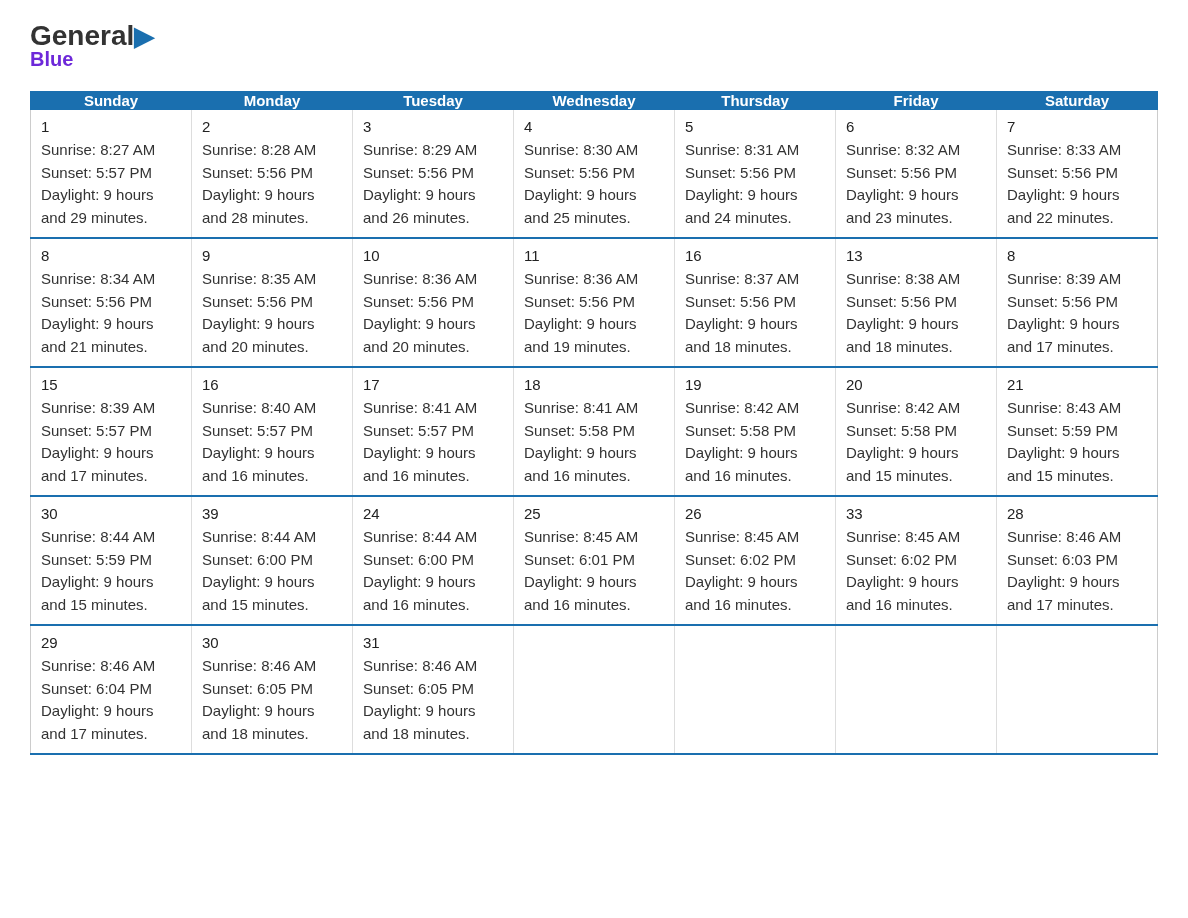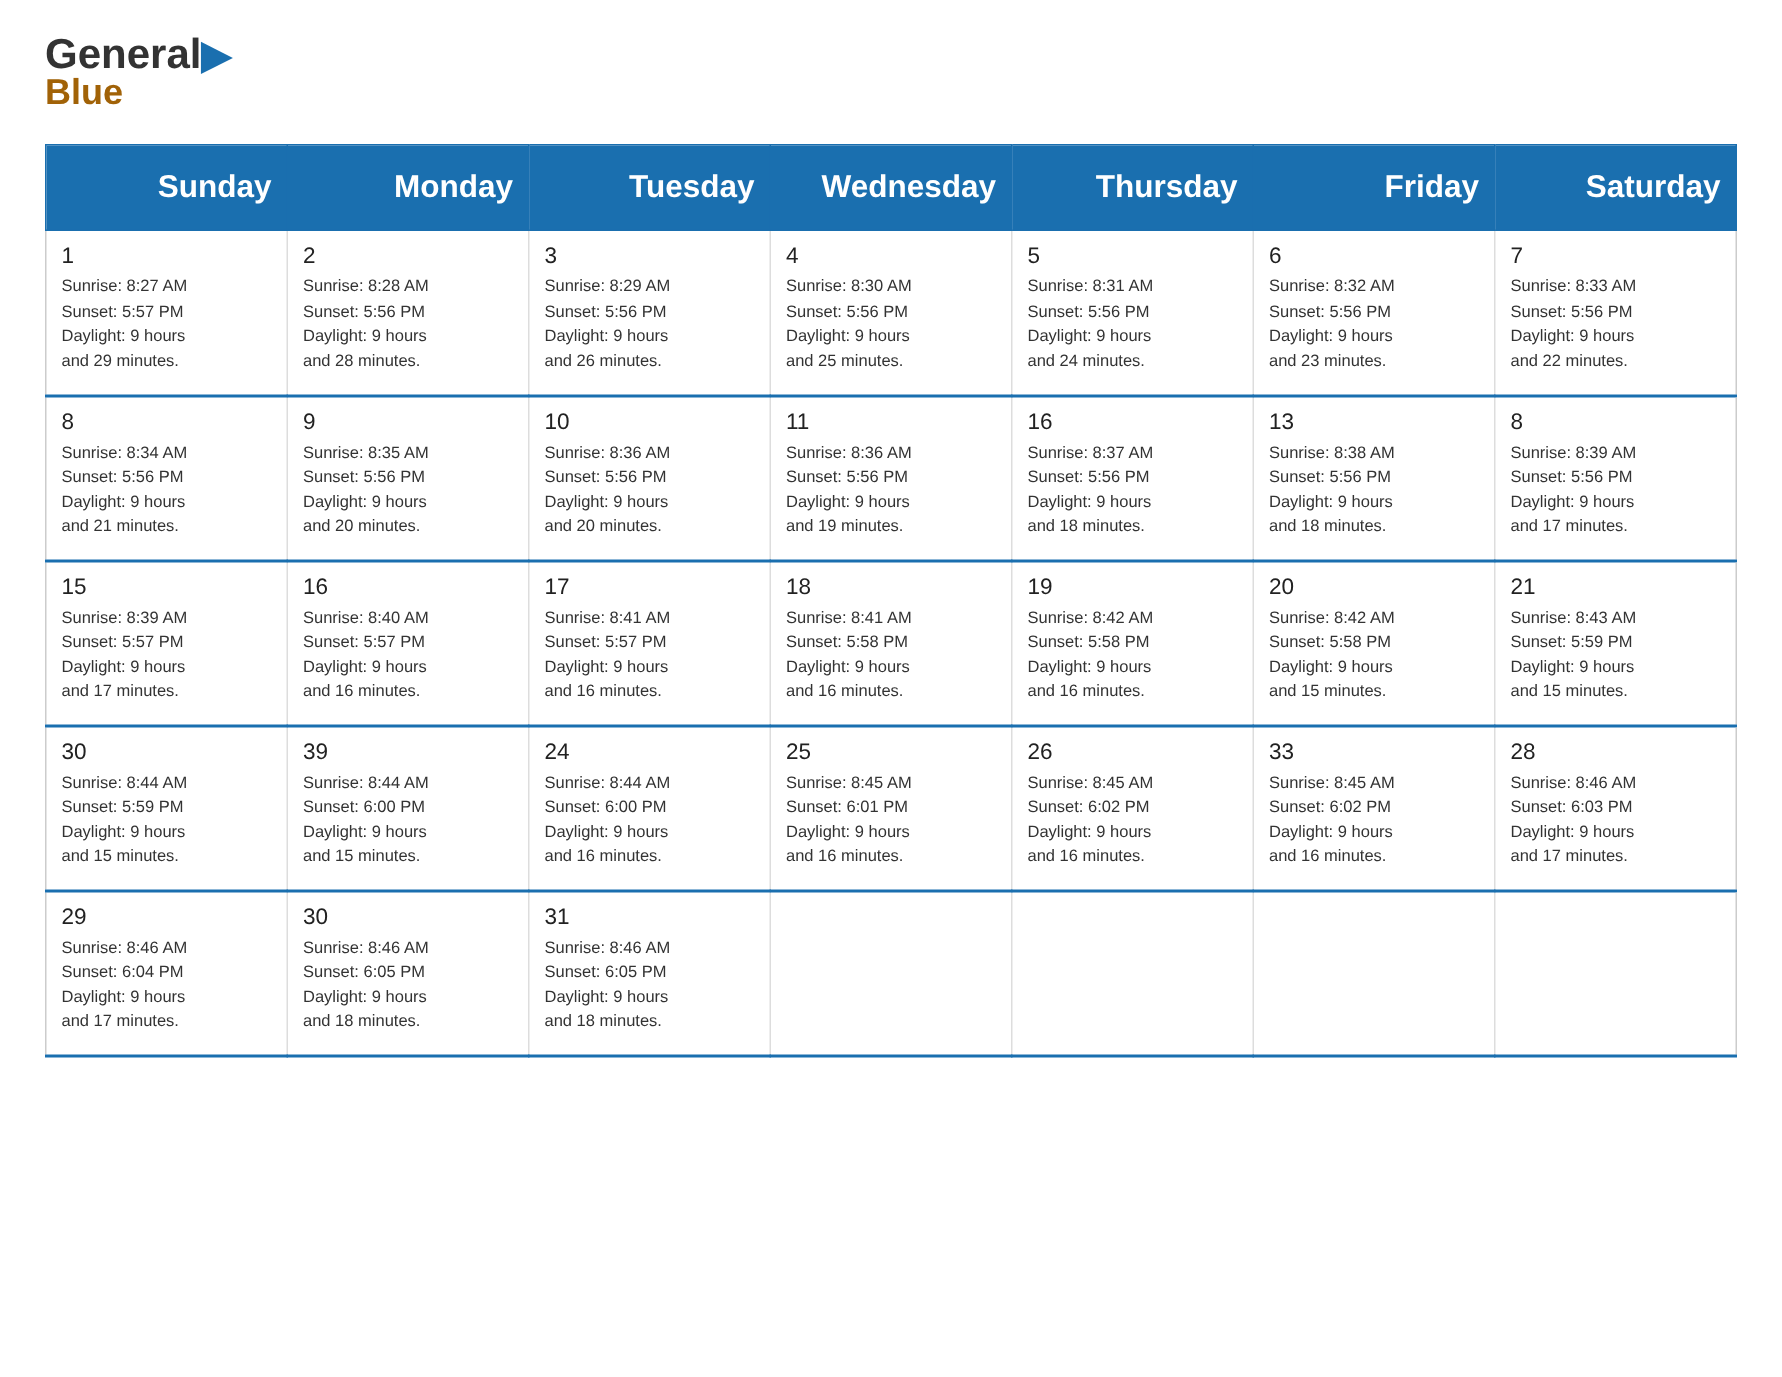--- a/index.html
+++ b/index.html
@@ -20,23 +20,23 @@
       display: flex;
       flex-direction: column;
       align-items: flex-start;
     }
     .logo-top {
       font-size: 28px;
       font-weight: bold;
       color: #333;
     }
     .logo-bottom {
-      font-size: 24px;
-      font-weight: bold;
-      color: #a16207;
+      font-size: 20px;
+      font-weight: bold;
+      color: #6d28d9;
       margin-top: -4px;
     }
     .title-block {
       text-align: right;
     }
     .month-title {
       font-size: 52px;
       font-weight: bold;
       color: #222;
       line-height: 1.1;
@@ -49,24 +49,24 @@
     table {
       width: 100%;
       border-collapse: collapse;
       table-layout: fixed;
     }
     thead tr {
       background-color: #1a6faf;
     }
     thead th {
       color: #fff;
-      font-size: 21px;
-      font-weight: bold;
-      padding: 16px 10px;
-      text-align: right;
+      font-size: 15px;
+      font-weight: bold;
+      padding: 0 10px;
+      text-align: center;
       border: 1px solid #1a6faf;
     }
     tbody tr {
       border-bottom: 2px solid #1a6faf;
     }
     tbody td {
       vertical-align: top;
       padding: 8px 10px;
       border-left: 1px solid #ddd;
       border-right: 1px solid #ddd;
@@ -82,21 +82,21 @@
       border-right: 1px solid #ccc;
     }
     .day-number {
       font-size: 15px;
       font-weight: normal;
       color: #222;
       display: block;
       margin-bottom: 4px;
     }
     .day-info {
-      font-size: 11px;
+      font-size: 15px;
       line-height: 1.5;
       color: #333;
     }
     .empty-cell {
       background: #fff;
     }
   </style>
 </head>
 <body>
 

